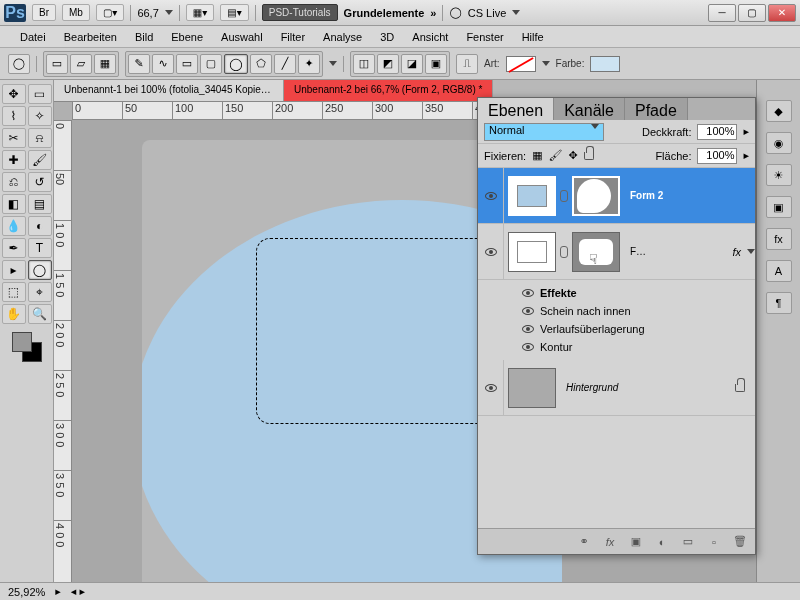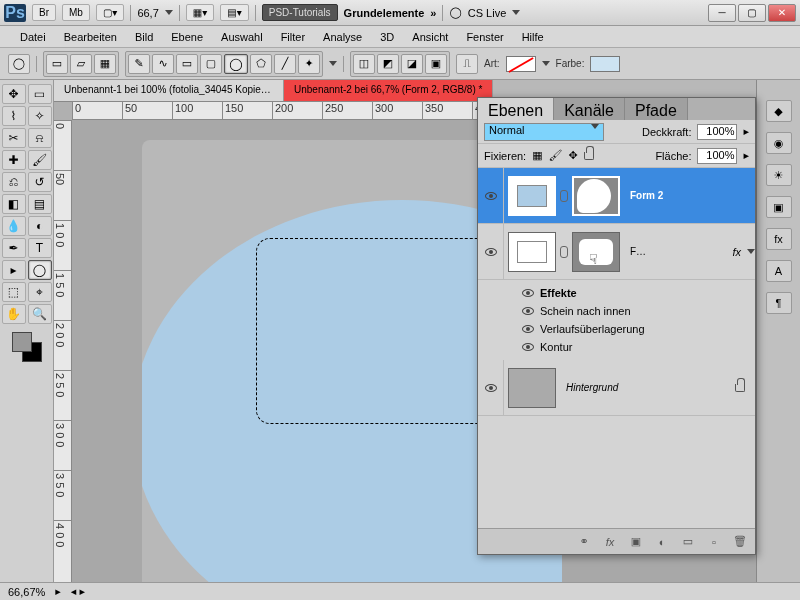--- a/index.html
+++ b/index.html
@@ -319,16 +319,16 @@
       </div>
     <div class="pf-icon">▣</div>
     <div class="pf-icon">◐</div>
     <div class="pf-icon">▭</div>
     <div class="pf-icon">▫</div>
     <div class="pf-icon">🗑</div>
   </div>
 </div>
 
 <div class="statusbar">
-  <span>66,67%</span>
+  <span>25,92%</span>
   <span>▸</span>
   <span>◂ ▸</span>
 </div>
 
 </body></html>

